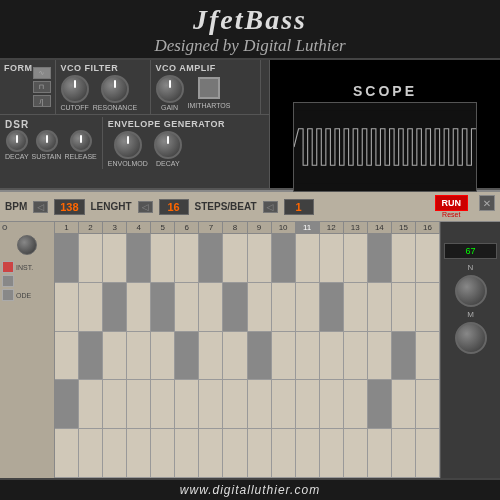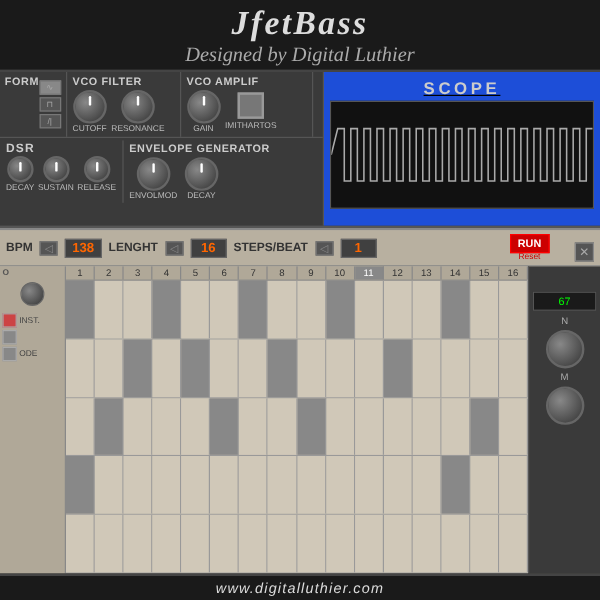--- a/index.html
+++ b/index.html
@@ -175,22 +175,22 @@
     }
 
     .envelope-gen {
       padding: 2px 5px;
       flex: 1;
     }
 
     
     .scope-panel {
       flex: 1;
-      background: #1d4ed8;
-      padding: 5px;
+      background: #000000;
+      padding: 23px;
       position: relative;
       text-decoration: underline;
     }
 
     .scope-label {
       font-size: 14px;
       color: #ccc;
       font-weight: bold;
       text-align: center;
       letter-spacing: 3px;
@@ -520,21 +520,21 @@
     <div class="seq-header">
       <div class="seq-label">BPM</div>
       <div class="arrow-btn">◁</div>
       <div class="seq-value-box">138</div>
       <div class="seq-label">LENGHT</div>
       <div class="arrow-btn">◁</div>
       <div class="seq-value-box">16</div>
       <div class="seq-label">STEPS/BEAT</div>
       <div class="arrow-btn">◁</div>
       <div class="seq-value-box">1</div>
-      <div style="margin-left:auto;display:flex;align-items:flex-end;gap:21px;">
+      <div style="margin-left:auto;display:flex;align-items:flex-start;gap:11px;">
         <div style="display:flex;flex-direction:column;align-items:center;">
           <div class="run-btn">RUN</div>
           <div class="reset-label">Reset</div>
         </div>
         <div style="width:16px;height:16px;background:#555;border:1px solid #888;display:flex;align-items:center;justify-content:center;font-size:10px;color:#aaa;">✕</div>
       </div>
     </div>
 
     <div class="seq-grid-area">
 

